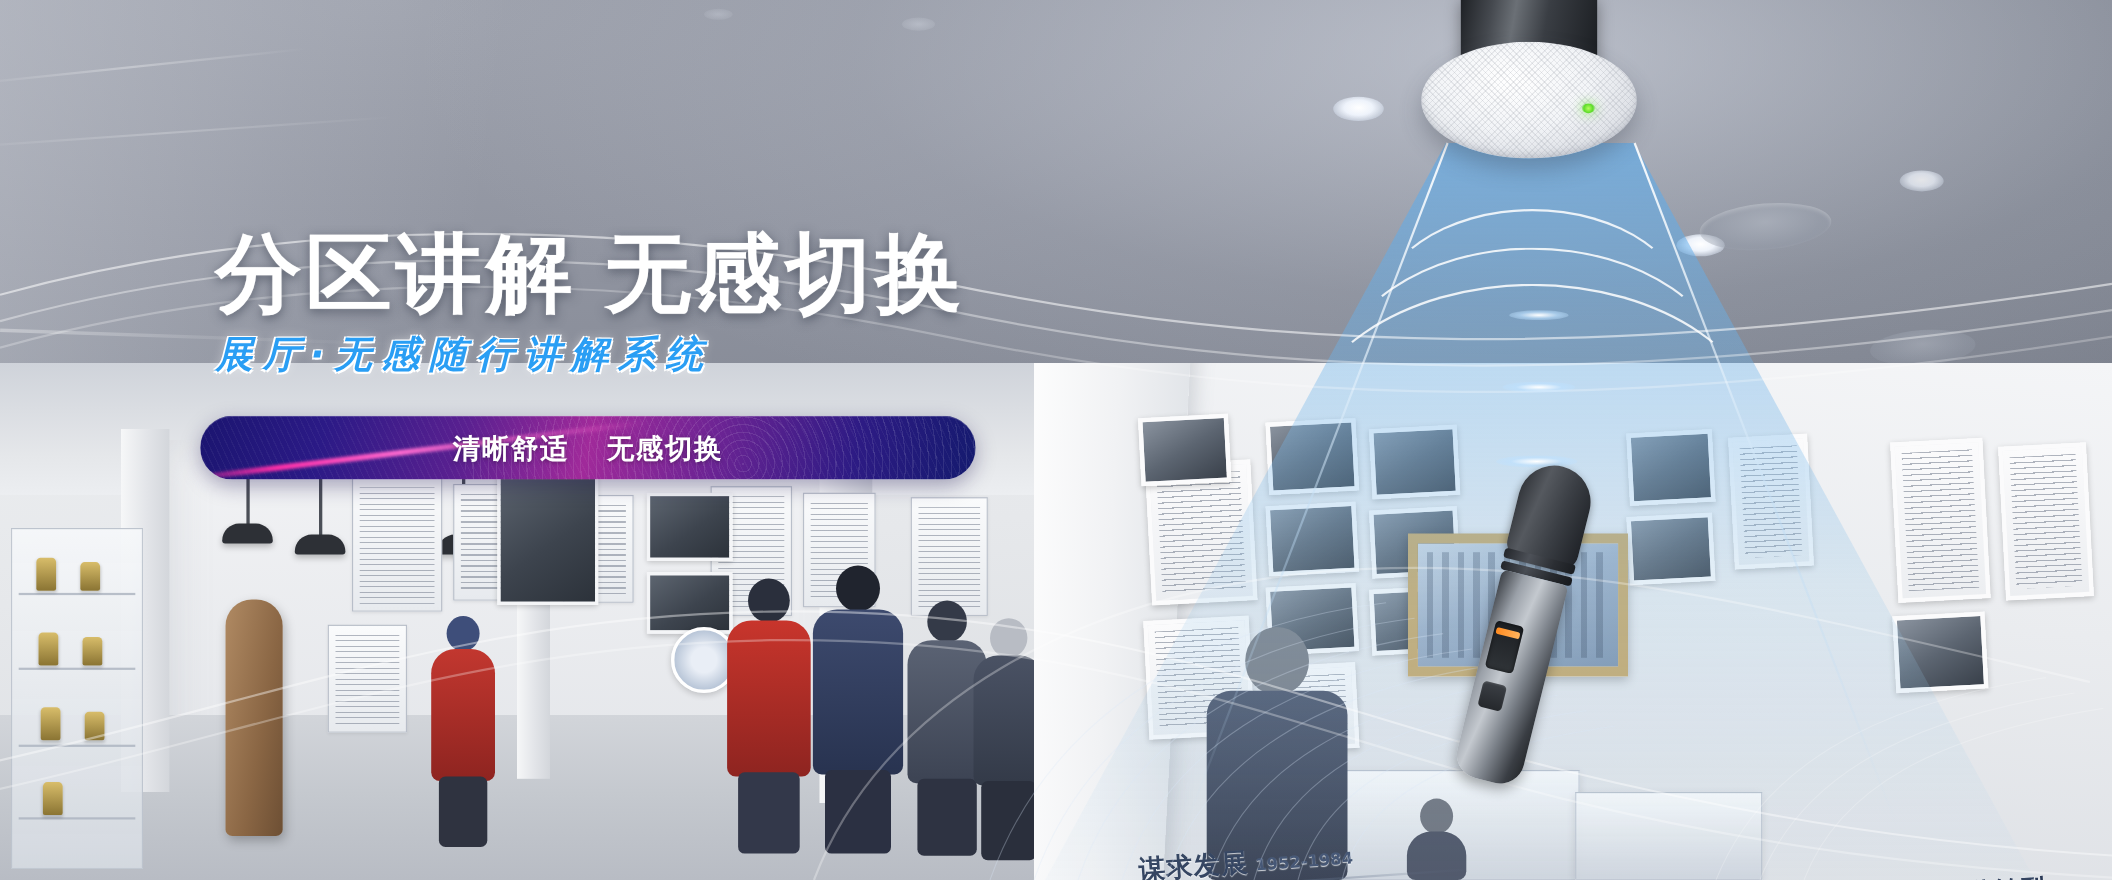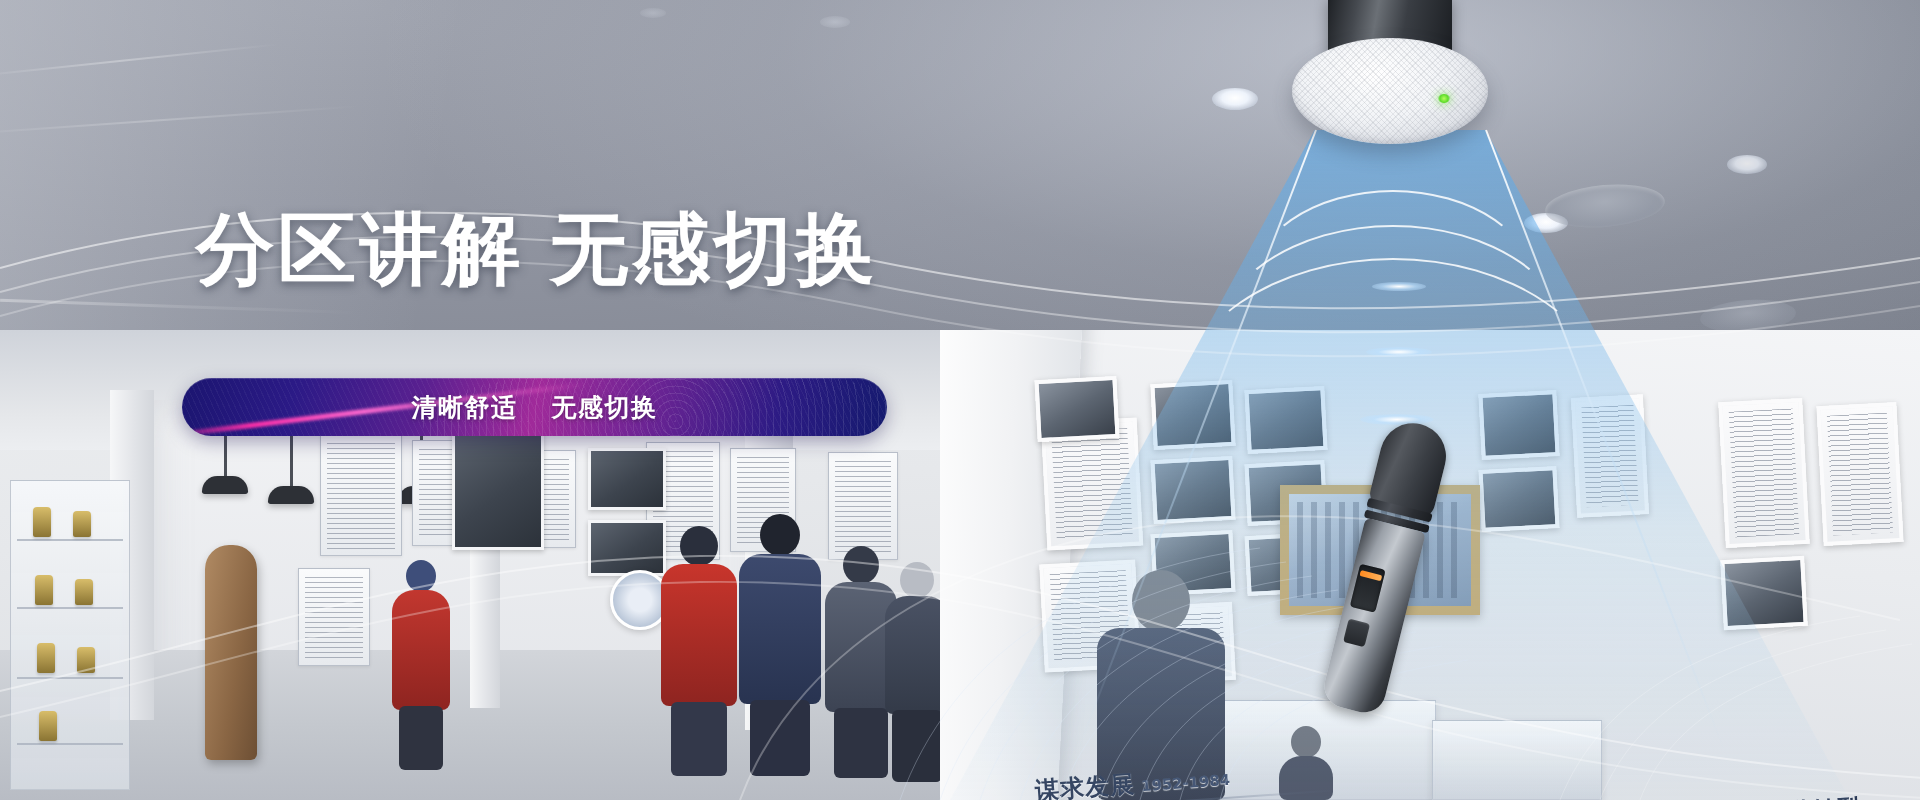--- a/index.html
+++ b/index.html
@@ -447,20 +447,21 @@
     <div class="mic-body"></div>
     <div class="mic-disp"></div>
     <div class="mic-brand"></div>
     <div class="mic-btn"></div>
   </div>
 
   <div class="copy">
     <div class="headline cjk">
       <span>分区讲解</span><span class="gap"></span><span>无感切换</span>
     </div>
+    <div class="subline cjk">展厅·无感随行讲解系统</div>
   </div>
 
   <div class="pill">
     <div class="pill-moire"></div>
     <div class="pill-inner">
       <span class="cjk">清晰舒适</span>
       <span class="cjk">无感切换</span>
     </div>
   </div>
 

